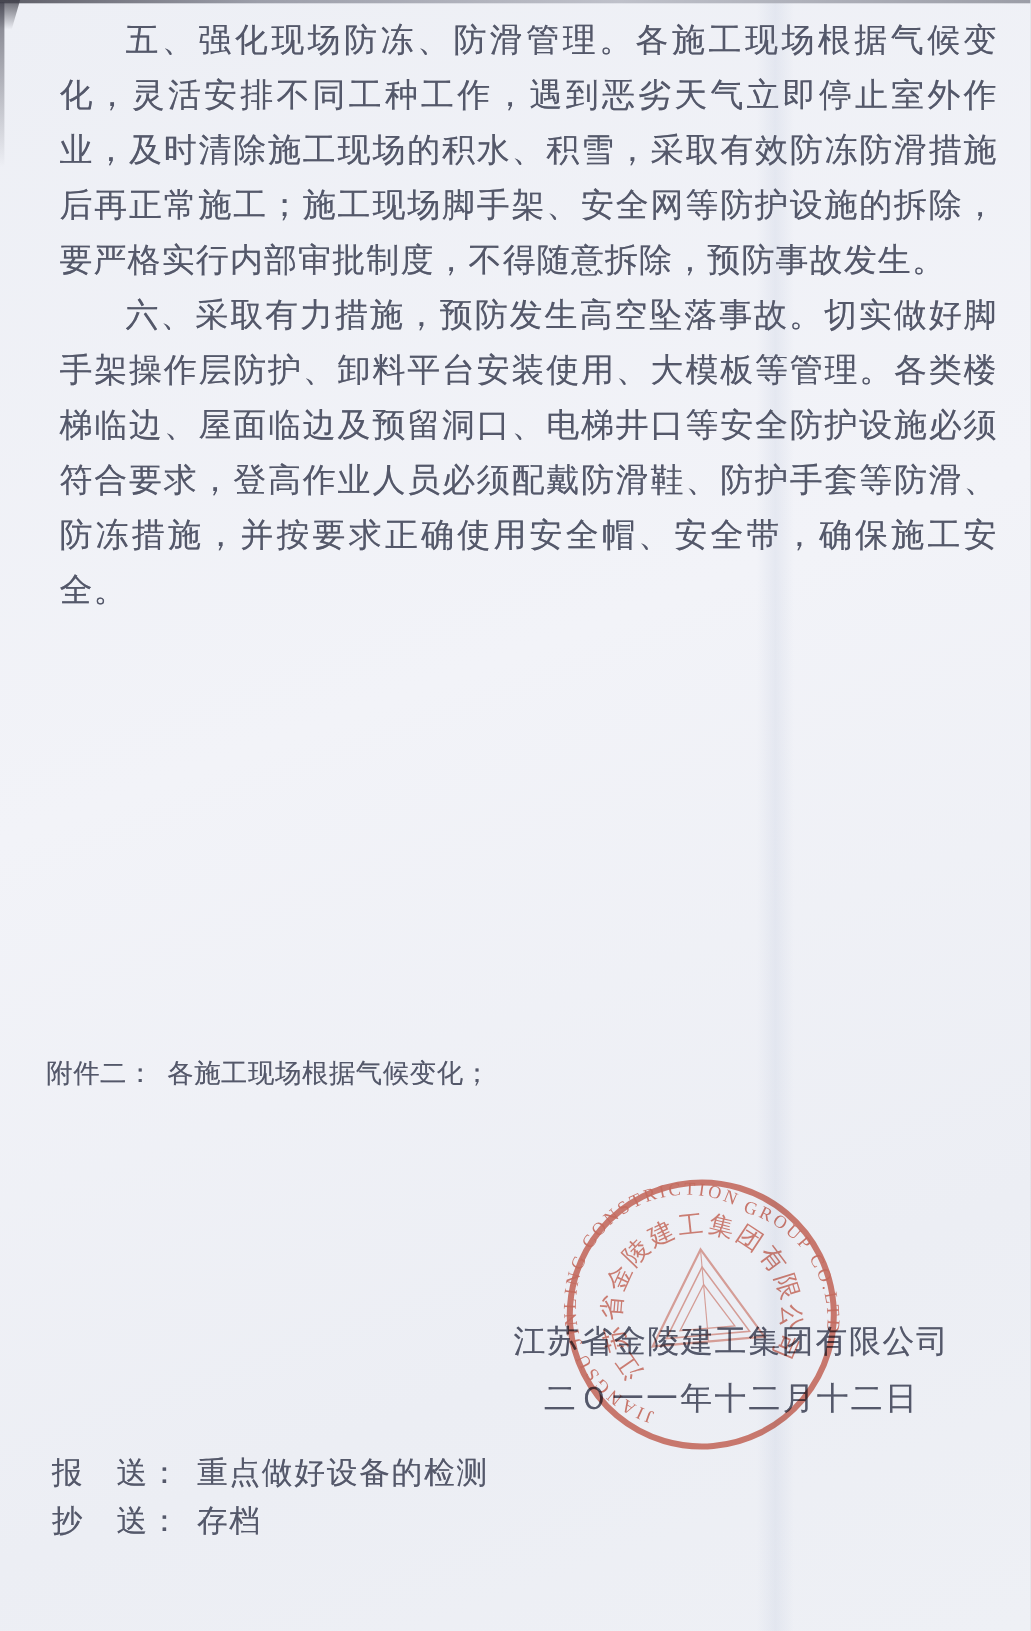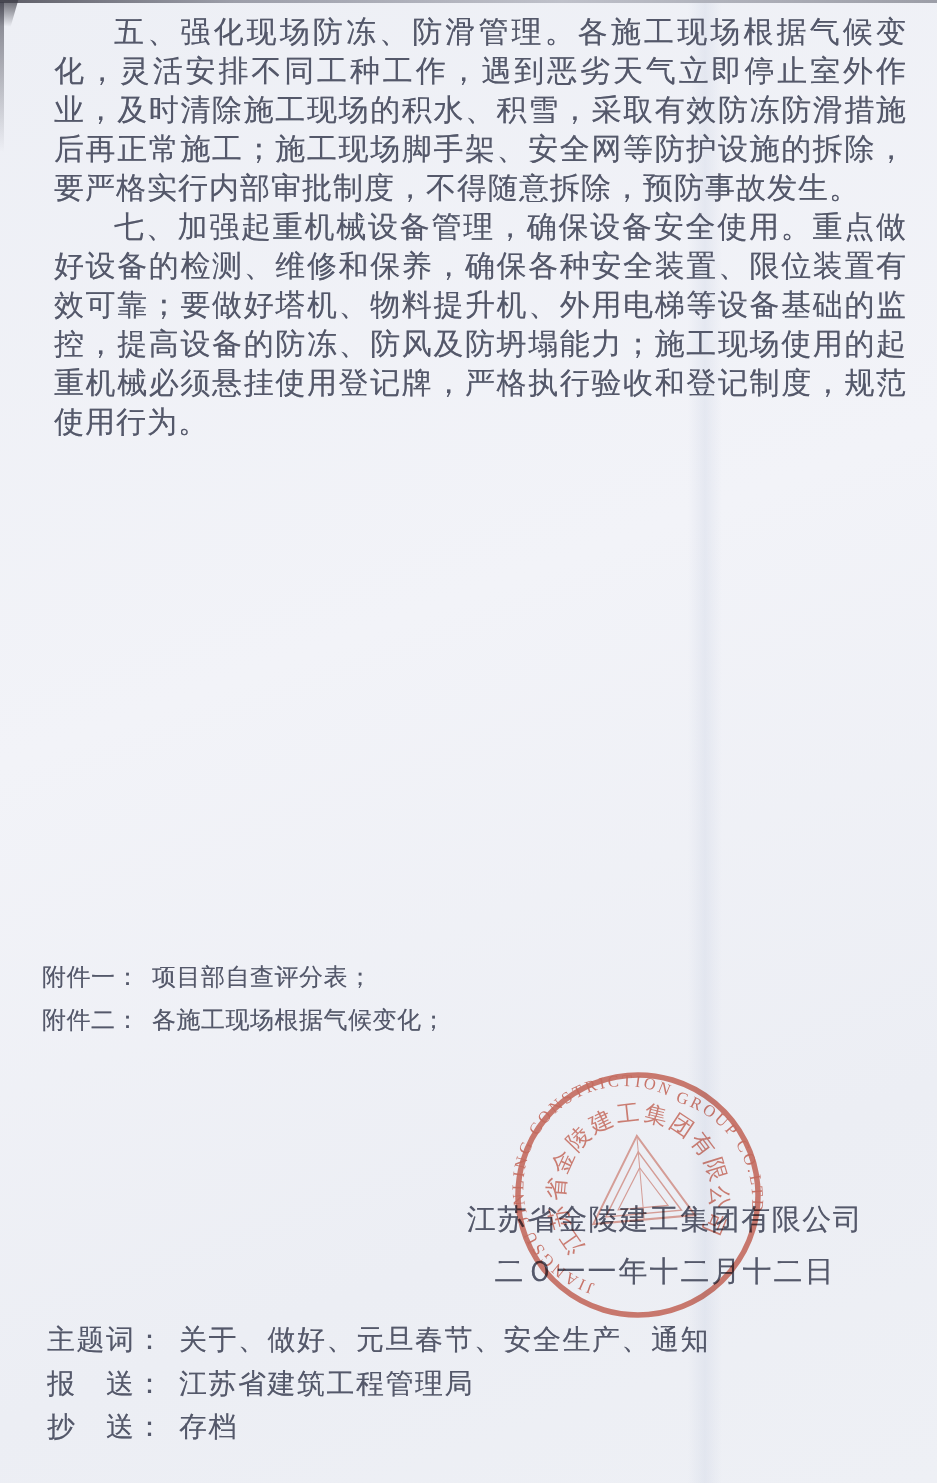--- a/index.html
+++ b/index.html
@@ -30,21 +30,21 @@
     transform:skewX(-16deg);
     opacity:.8;
   }
   .edge-left{
     position:absolute;top:2px;left:0;width:4px;height:150px;
     background:linear-gradient(180deg,rgba(60,60,72,.65),rgba(60,60,72,0));
   }
 
   .body-text{
     position:absolute;left:54px;top:12px;width:853px;
-    font-size:30px;line-height:39px;letter-spacing:1px;
+    font-size:30px;line-height:50px;letter-spacing:1px;
     text-align:justify;text-justify:inter-character;
     text-shadow:0 0 .5px rgba(84,88,106,.55);
   }
   .body-text p{margin:0;text-indent:2em;}
 
   .attachments{
     position:absolute;left:42px;top:956px;
     font-size:24px;line-height:43px;letter-spacing:.5px;
     text-shadow:0 0 .4px rgba(84,88,106,.5);
   }
@@ -76,27 +76,24 @@
 
 <div class="page">
 
   <div class="fold"></div>
   <div class="edge-top"></div>
   <div class="edge-corner"></div>
   <div class="edge-left"></div>
 
   <div class="body-text">
     <p>五、强化现场防冻、防滑管理。各施工现场根据气候变化，灵活安排不同工种工作，遇到恶劣天气立即停止室外作业，及时清除施工现场的积水、积雪，采取有效防冻防滑措施后再正常施工；施工现场脚手架、安全网等防护设施的拆除，要严格实行内部审批制度，不得随意拆除，预防事故发生。</p>
-    <p>七、加强起重机械设备管理，确保设备安全使用。重点做好设备的检测、维修和保养，确保各种安全装置、限位装置有效可靠；要做好塔机、物料提升机、外用电梯等设备基础的监控，提高设备的防冻、防风及防坍塌能力；施工现场使用的起重机械必须悬挂使用登记牌，严格执行验收和登记制度，规范使用行为。</p>
+    <p>六、采取有力措施，预防发生高空坠落事故。切实做好脚手架操作层防护、卸料平台安装使用、大模板等管理。各类楼梯临边、屋面临边及预留洞口、电梯井口等安全防护设施必须符合要求，登高作业人员必须配戴防滑鞋、防护手套等防滑、防冻措施，并按要求正确使用安全帽、安全带，确保施工安全。</p>
   </div>
 
   <div class="attachments">
-    <div class="attach-row">
-      <span class="a-label">附件一：</span><span>项目部自查评分表；</span>
-    </div>
     <div class="attach-row">
       <span class="a-label">附件二：</span><span>各施工现场根据气候变化；</span>
     </div>
   </div>
 
   <div class="signature">
     <div class="company">江苏省金陵建工集团有限公司</div>
     <div class="date">二Ｏ一一年十二月十二日</div>
   </div>
 
@@ -115,23 +112,20 @@
     <text font-family="Liberation Serif, DejaVu Serif, serif" font-size="16.5" letter-spacing="2.6" fill="#c9523f" opacity=".92">
       <textPath href="#ringPath">JIANGSU JINLING CONSTRICTION GROUP CO.LTD</textPath>
     </text>
     <text font-family="Liberation Serif, DejaVu Serif, serif" font-size="23" letter-spacing="2.5" fill="#cd5946" opacity=".9">
       <textPath href="#arcPath">江苏省金陵建工集团有限公司</textPath>
     </text>
   </svg>
 
   <div class="footer">
     <div class="footer-row">
-      <span class="f-label">主题词：</span><span>关于、做好、元旦春节、安全生产、通知</span>
-    </div>
-    <div class="footer-row">
-      <span class="f-label">报　送：</span><span>江苏省建筑工程管理局</span>
+      <span class="f-label">报　送：</span><span>重点做好设备的检测</span>
     </div>
     <div class="footer-row">
       <span class="f-label">抄　送：</span><span>存档</span>
     </div>
   </div>
 
 </div>
 
 </body></html>

